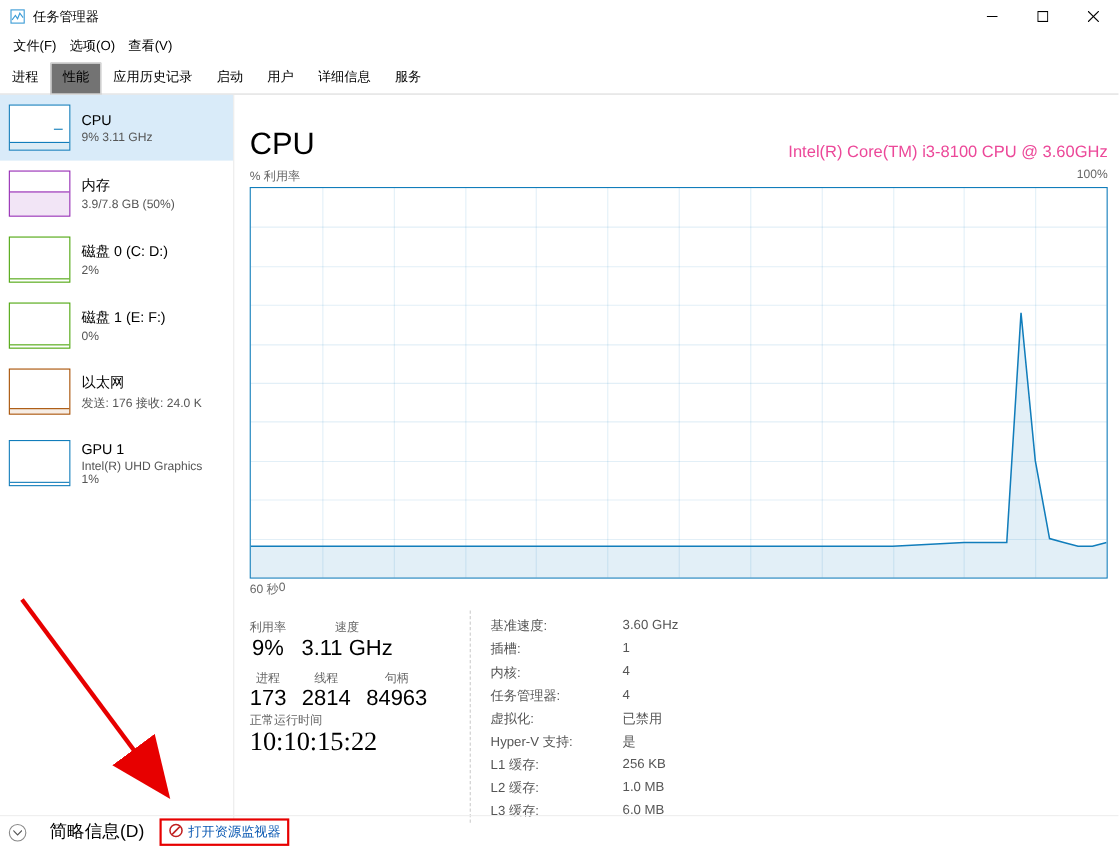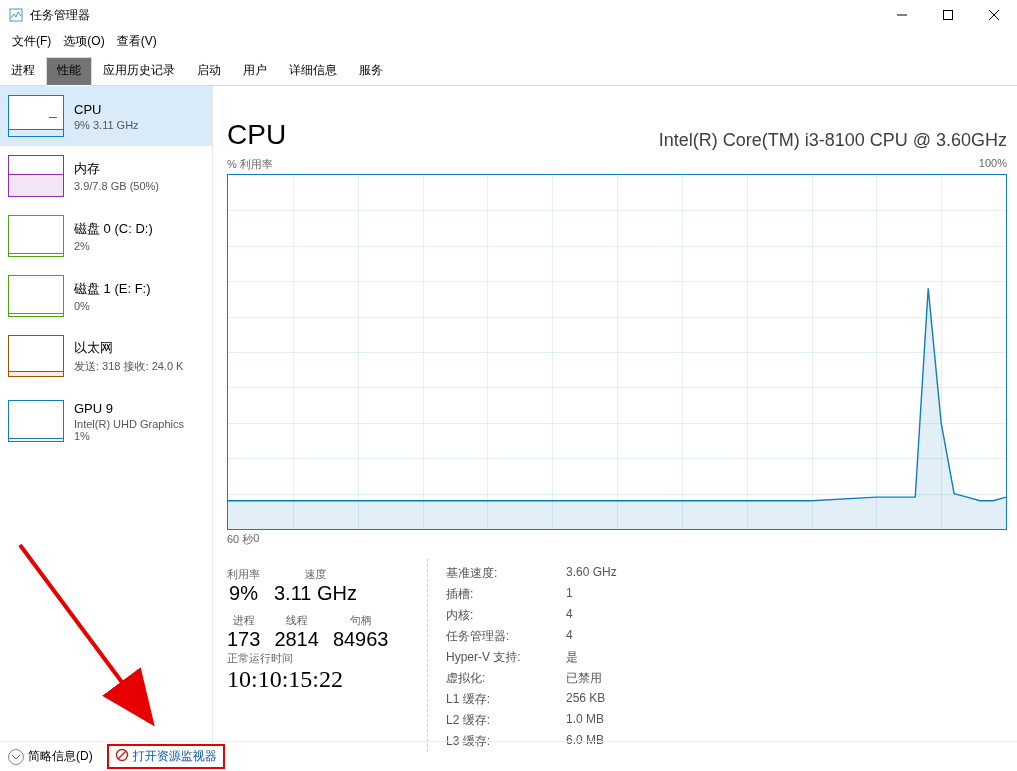--- a/index.html
+++ b/index.html
@@ -35,41 +35,41 @@
   .thumb-cpu::before { content:""; position:absolute; right:6px; bottom:6px; width:8px; height:12px; border-top:1px solid #117dbb; background:none;}
   .thumb-mem::after { height:21px; border-top:1px solid #9528b4; background: rgba(149,40,180,0.12);}
   .thumb-disk::after, .thumb-disk.d1::after { height:2px; border-top:1px solid #4da60c; }
   .thumb-eth::after { height:4px; border-top:1px solid #a74f01; background:rgba(167,79,1,0.1);}
   .thumb-gpu::after { height:2px; border-top:1px solid #117dbb; }
   .side-label .t1 { font-size: 13px; }
   .side-label .t2 { font-size: 11px; color:#555; margin-top:2px; }
   .pane { flex:1; padding: 6px 10px 0 14px; position:relative; }
   .pane-header { display:flex; justify-content:space-between; align-items:flex-end; margin-top:10px; margin-bottom:4px;}
   .pane-title { font-size: 28px; font-weight:400; }
-  .pane-sub { font-size: 18px; color:#404040;margin-top:28px; }
+  .pane-sub { font-size: 15px; color:#ec4899;margin-top:28px; }
   .chart-row-labels { display:flex; justify-content:space-between; font-size:11px; color:#666; margin-top:6px; }
   .chart-box { width: 100%; height: 356px; border:1px solid #117dbb; position:relative; background:#fff; margin-top:2px; }
   .gridline { position:absolute; left:0; right:0; height:0; border-top:1px solid rgba(17,125,187,0.12); }
   .vgridline { position:absolute; top:0; bottom:0; width:0; border-left:1px solid rgba(17,125,187,0.12); }
   .chart-svg { position:absolute; left:0; top:0; width:100%; height:100%; }
   .chart-bottom-labels { display:flex; font-size:11px; color:#666; margin-top:2px;}
   .stats { display:flex; margin-top:12px; gap:20px; }
   .stats-left { width:180px; }
   .stats-left .big { font-size:20px; font-weight:400; }
   .stats-left .row2 { display:flex; gap:14px;text-align:center; }
   .stats-left .col .label { font-size:11px; color:#666; margin-top:8px; }
   .stats-right { border-left:1px dashed #ccc; padding-left:18px; padding-top:4px; }
   .kv { display:flex; font-size:12px; color:#555; padding: 2px 0; }
   .kv .k { width: 120px; color:#555; }
   .kv .v { color:#555; }
   .uptime-lbl { font-size:11px; color:#666; margin-top:0; }
   .uptime-val { font-size:24px;font-family:Liberation Serif, serif; }
   
   .footer { position:absolute; left:0; right:0; bottom:0; height:30px; display:flex; align-items:center; padding: 0 8px; gap: 14px; border-top:1px solid #eee; }
-  .footer .less { display:flex; align-items:center; gap:4px; font-size:12px; }
+  .footer .less { display:flex; align-items:center; gap:21px; font-size:16px; }
   .footer .resmon { display:flex; align-items:center; gap:4px; font-size:12px; color:#0a59b3; border:2px solid #e70000; padding:2px 6px; }
   .chev-icon { width:16px; height:16px; border:1px solid #888; border-radius:50%; display:inline-flex; align-items:center; justify-content:center; }
   .arrow-svg { position:absolute; }
 </style>
 </head>
 <body>
 
 <div class="titlebar">
   <span class="title-icon">
     <svg width="14" height="14" viewBox="0 0 14 14">
@@ -141,27 +141,27 @@
       <div class="thumb thumb-disk d1"></div>
       <div class="side-label">
         <div class="t1">磁盘 1 (E: F:)</div>
         <div class="t2">0%</div>
       </div>
     </div>
     <div class="side-item">
       <div class="thumb thumb-eth"></div>
       <div class="side-label">
         <div class="t1">以太网</div>
-        <div class="t2">发送: 318  接收: 24.0 K</div>
+        <div class="t2">发送: 176  接收: 24.0 K</div>
       </div>
     </div>
     <div class="side-item" style="height:70px;">
       <div class="thumb thumb-gpu"></div>
       <div class="side-label">
-        <div class="t1">GPU 9</div>
+        <div class="t1">GPU 1</div>
         <div class="t2" style="white-space:pre-line;">Intel(R) UHD Graphics
 1%</div>
       </div>
     </div>
   </div>
 
   <div class="pane">
     <div class="pane-header">
       <div class="pane-title">CPU</div>
       <div class="pane-sub">Intel(R) Core(TM) i3-8100 CPU @ 3.60GHz</div>
@@ -243,26 +243,26 @@
           </div>
           <div class="kv">
             <div class="k">内核:</div>
             <div class="v">4</div>
           </div>
           <div class="kv">
             <div class="k">任务管理器:</div>
             <div class="v">4</div>
           </div>
           <div class="kv">
+            <div class="k">虚拟化:</div>
+            <div class="v">已禁用</div>
+          </div>
+          <div class="kv">
             <div class="k">Hyper-V 支持:</div>
             <div class="v">是</div>
-          </div>
-          <div class="kv">
-            <div class="k">虚拟化:</div>
-            <div class="v">已禁用</div>
           </div>
           <div class="kv">
             <div class="k">L1 缓存:</div>
             <div class="v">256 KB</div>
           </div>
           <div class="kv">
             <div class="k">L2 缓存:</div>
             <div class="v">1.0 MB</div>
           </div>
           <div class="kv">

